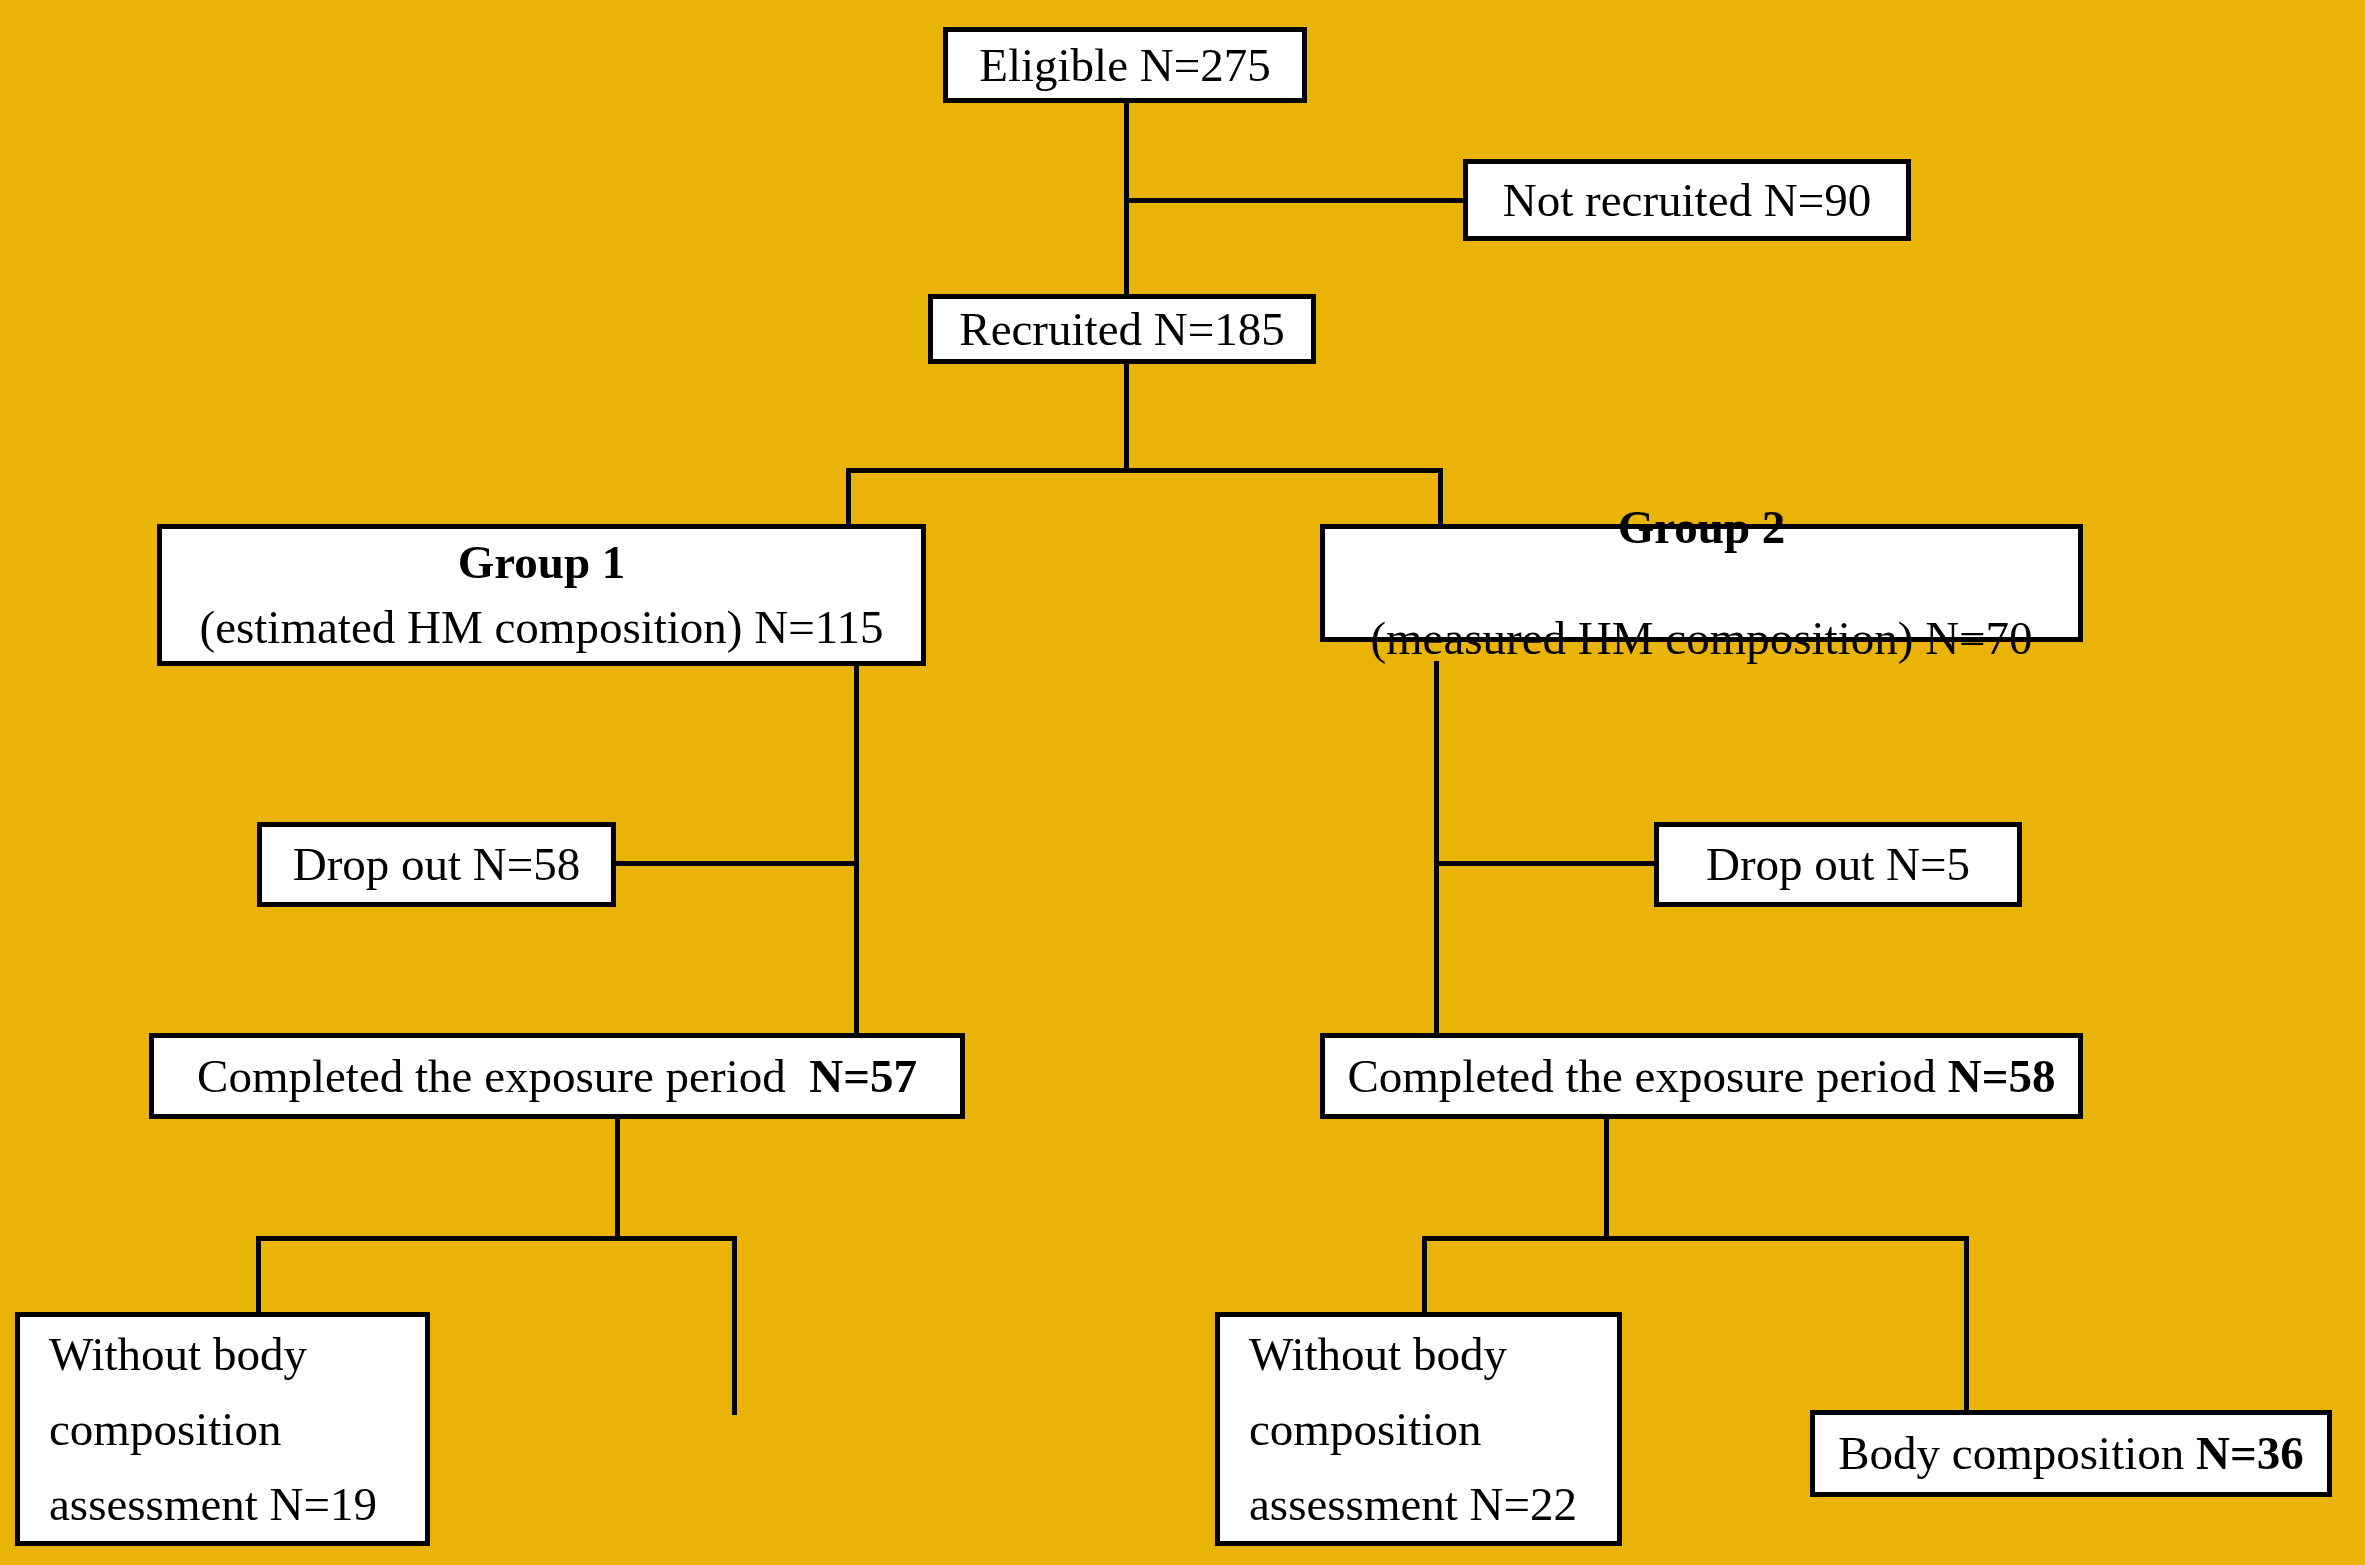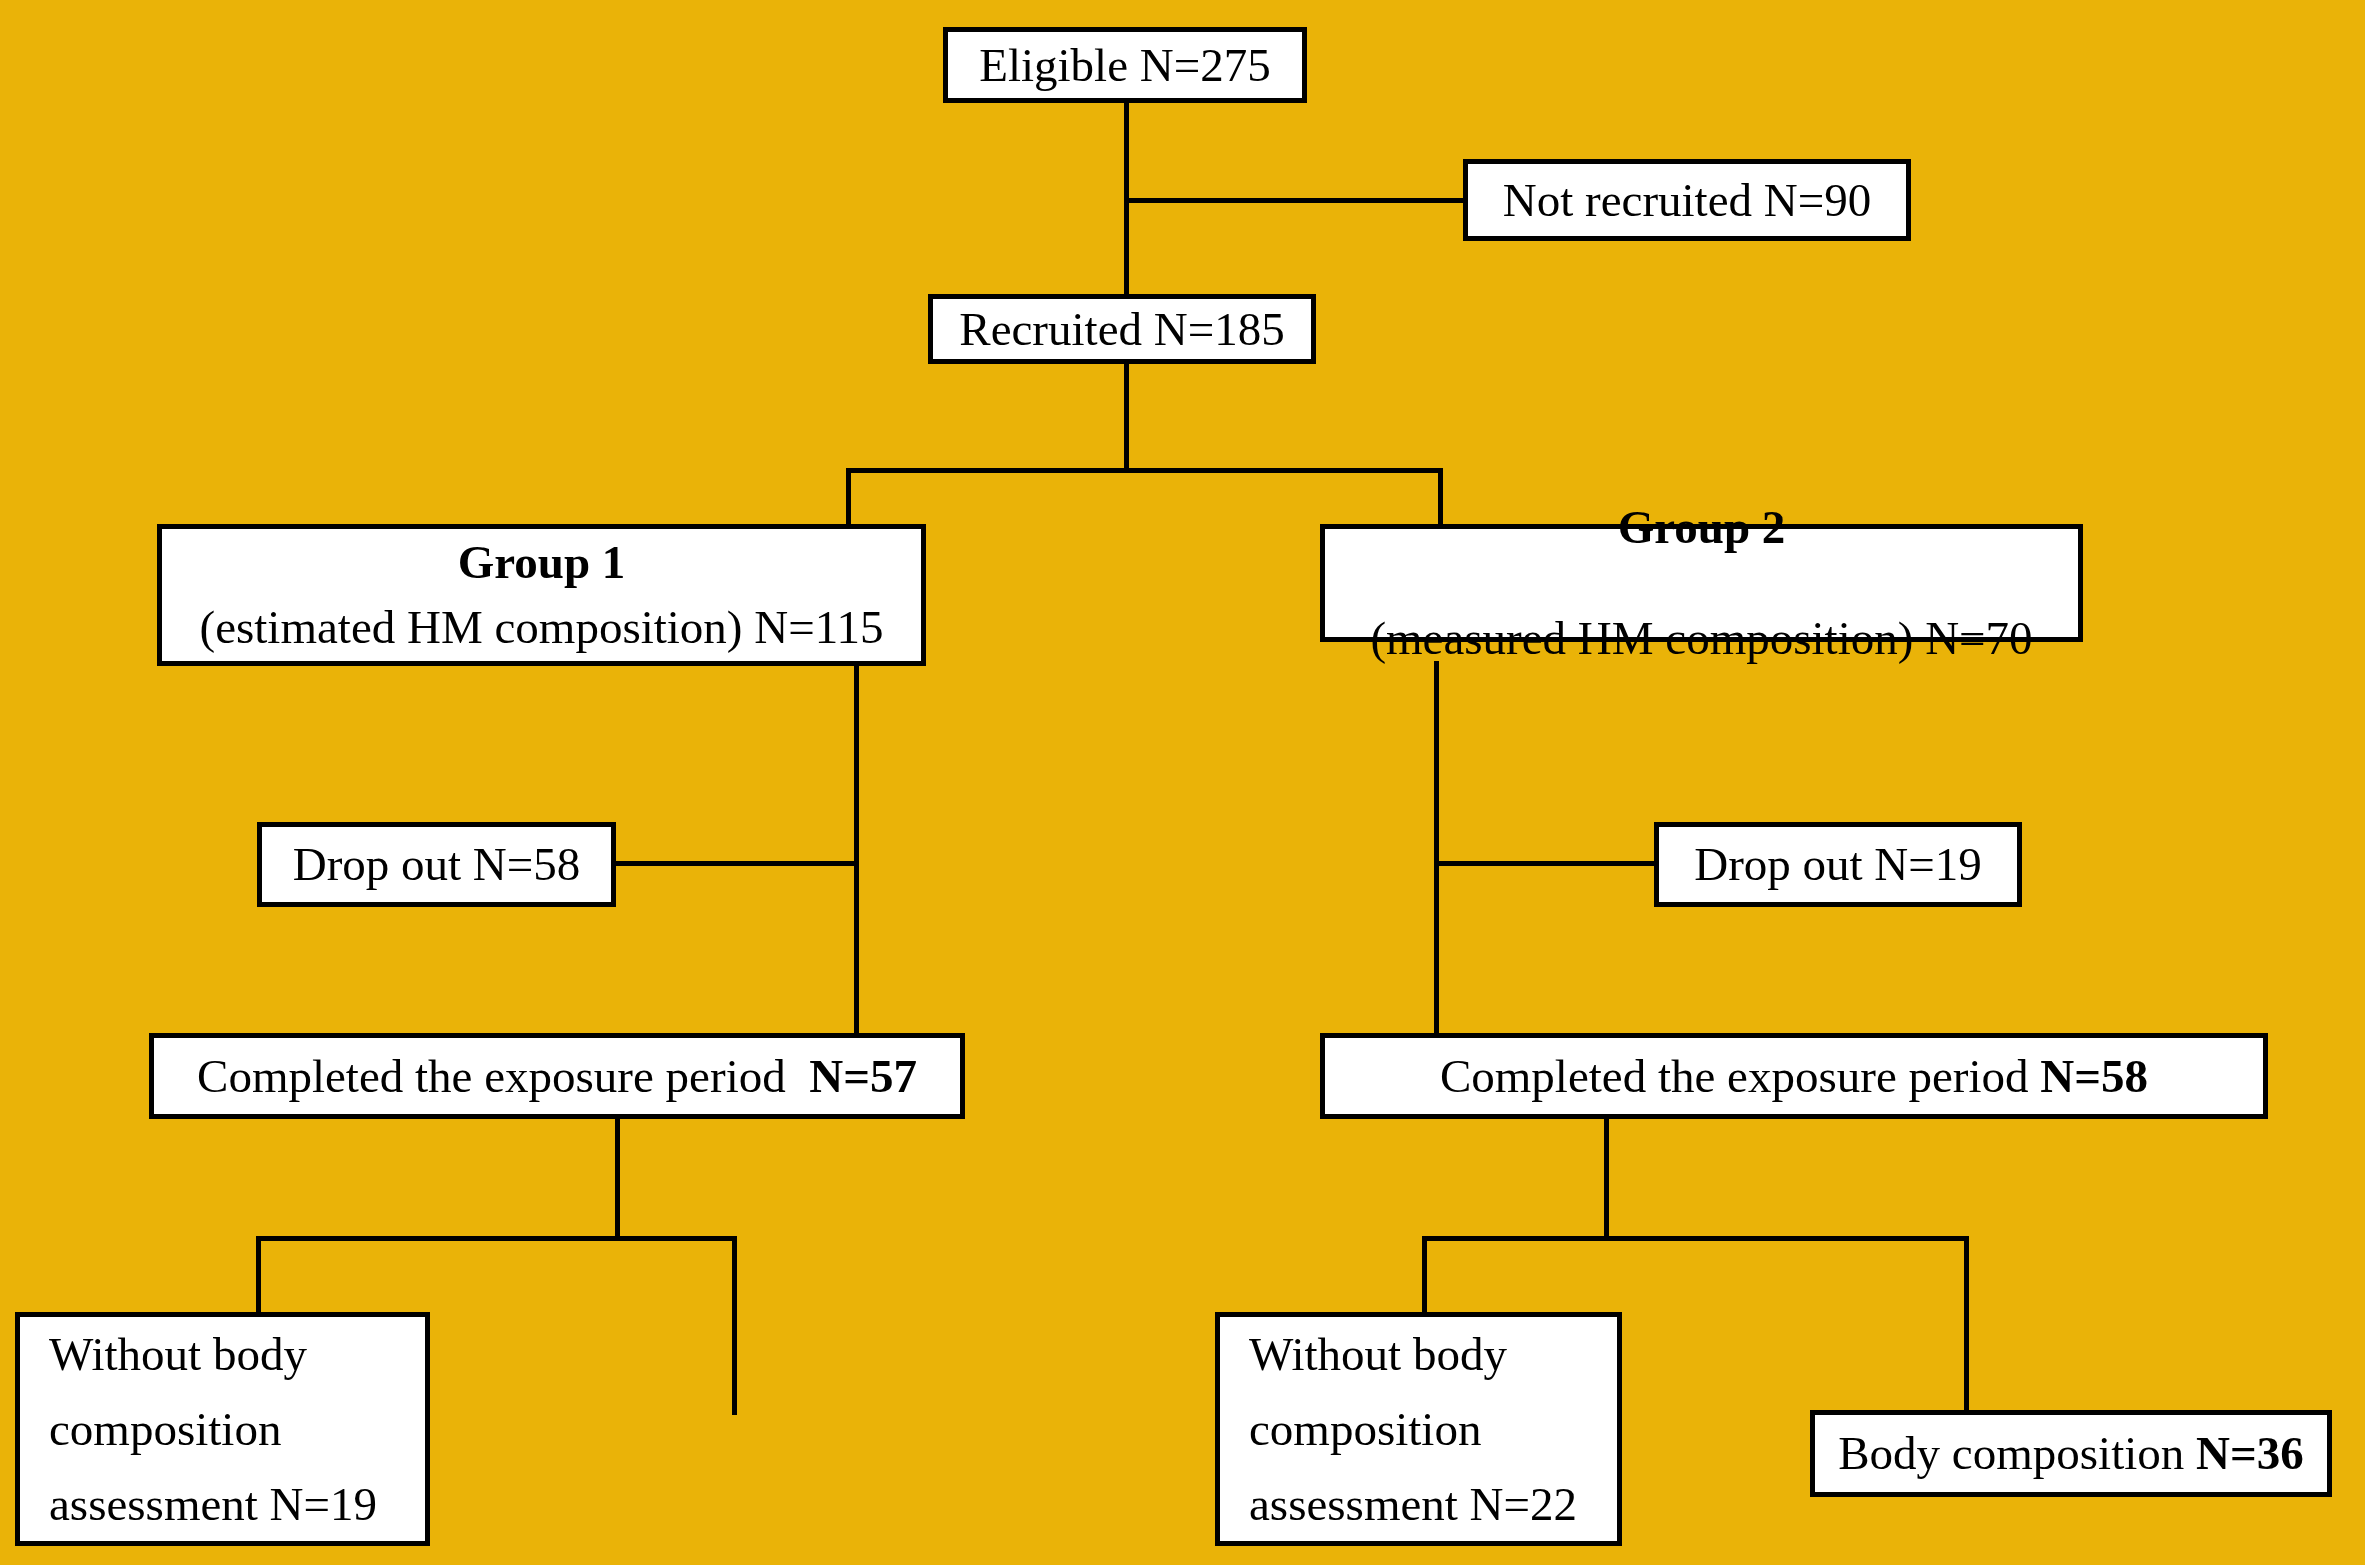--- a/index.html
+++ b/index.html
@@ -94,28 +94,28 @@
   <div class="box two-line" style="left:1320px; top:524px; width:763px; height:118px;gap:46px;">
     <b>Group 2</b>
     <span>(measured HM composition) N=70</span>
   </div>
 
   <div class="box" style="left:257px; top:822px; width:359px; height:85px;">
     <span>Drop out N=58</span>
   </div>
 
   <div class="box" style="left:1654px; top:822px; width:368px; height:85px;">
-    <span>Drop out N=19</span>
+    <span>Drop out N=5</span>
   </div>
 
   <div class="box" style="left:113px; top:1033px; width:816px; height:86px;margin-left:36px;">
     <span class="row"><span>Completed the exposure period  </span><b>N=57</b></span>
   </div>
 
-  <div class="box" style="left:1320px; top:1033px; width:948px; height:86px;">
+  <div class="box" style="left:1320px; top:1033px; width:763px; height:86px;">
     <span class="row"><span>Completed the exposure period </span><b>N=58</b></span>
   </div>
 
   <div class="box multiline-left" style="left:15px; top:1312px; width:415px; height:234px;">
     <span>Without body</span>
     <span>composition</span>
     <span>assessment N=19</span>
   </div>
 
 

